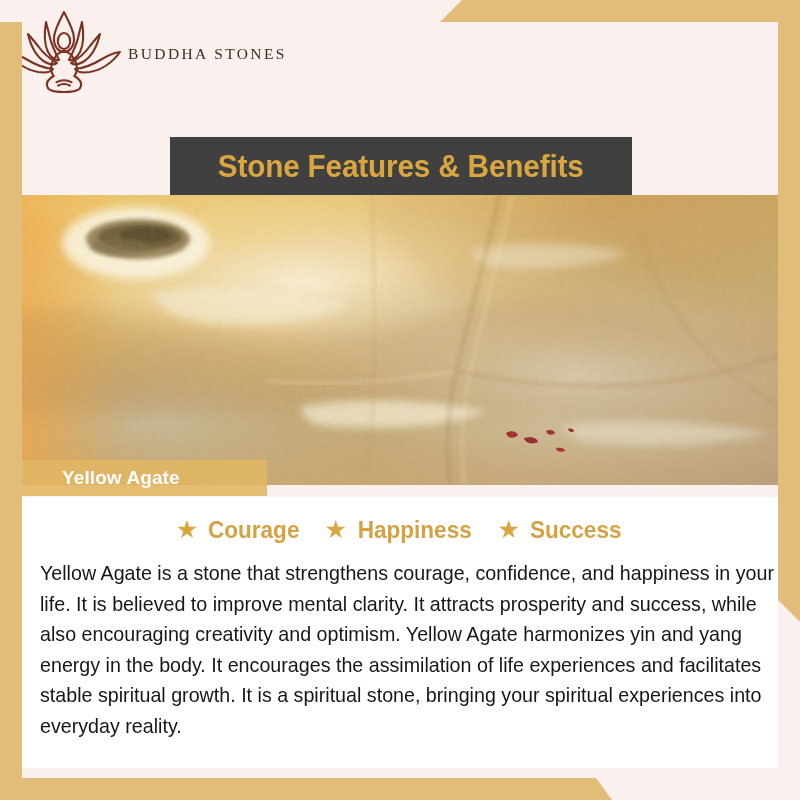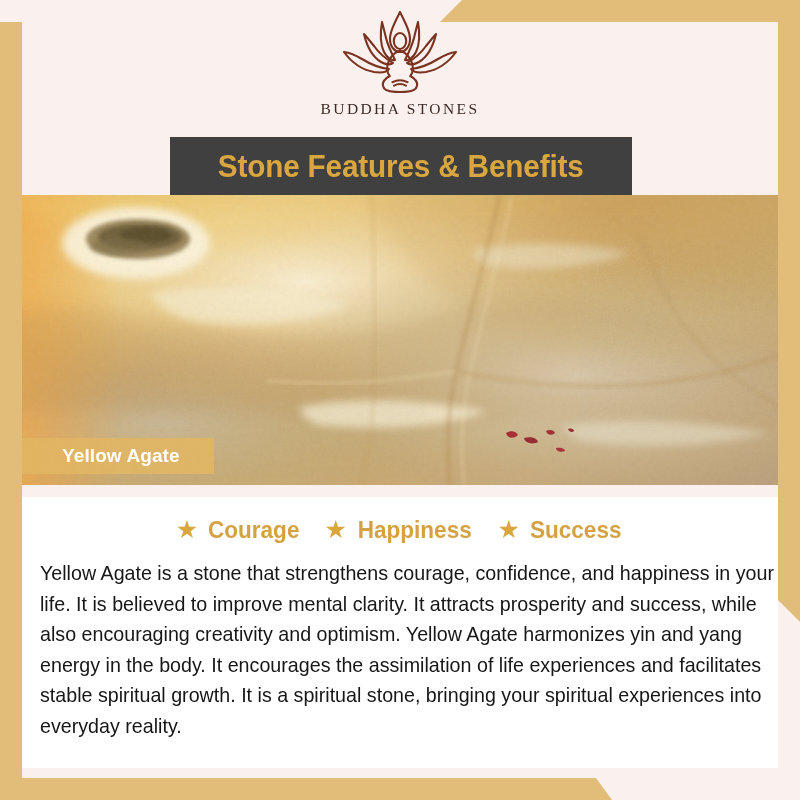--- a/index.html
+++ b/index.html
@@ -44,21 +44,21 @@
 
   
   .header-area {
     position:absolute; top:22px; left:22px; right:22px; height:173px;
     background:#faf0ee;
     z-index:2;
   }
 
   .logo-wrap {
     position:absolute; top:8px; left:0; right:0;
-    display:flex; flex-direction:column; align-items:center;
+    display:flex; flex-direction:row; align-items:center;
     z-index:3;
   }
   .logo-mark { width:128px; height:86px; display:block; }
   .logo-word {
     margin-top:6px;
     font-family:"Liberation Serif", serif;
     font-size:15.5px;
     letter-spacing:2.4px;
     color:#3d2a24;
     font-weight:400;
@@ -83,21 +83,21 @@
 
   
   .stone-photo {
     position:absolute; top:195px; left:0; width:800px; height:290px;
     overflow:hidden;
     z-index:3;
   }
   .stone-photo svg { display:block; width:800px; height:290px; }
 
   .stone-label {
-    position:absolute; top:438px; left:22px; width:192px; height:36px;
+    position:absolute; top:460px; left:22px; width:245px; height:36px;
     background:rgba(225,182,100,0.90);
     display:flex; align-items:center;
     padding-left:40px;
     z-index:5;
   }
   .stone-label-text {
     font-family:"Liberation Sans", sans-serif;
     font-weight:700; font-size:19px; color:#ffffff;
     letter-spacing:0.1px;
   }

